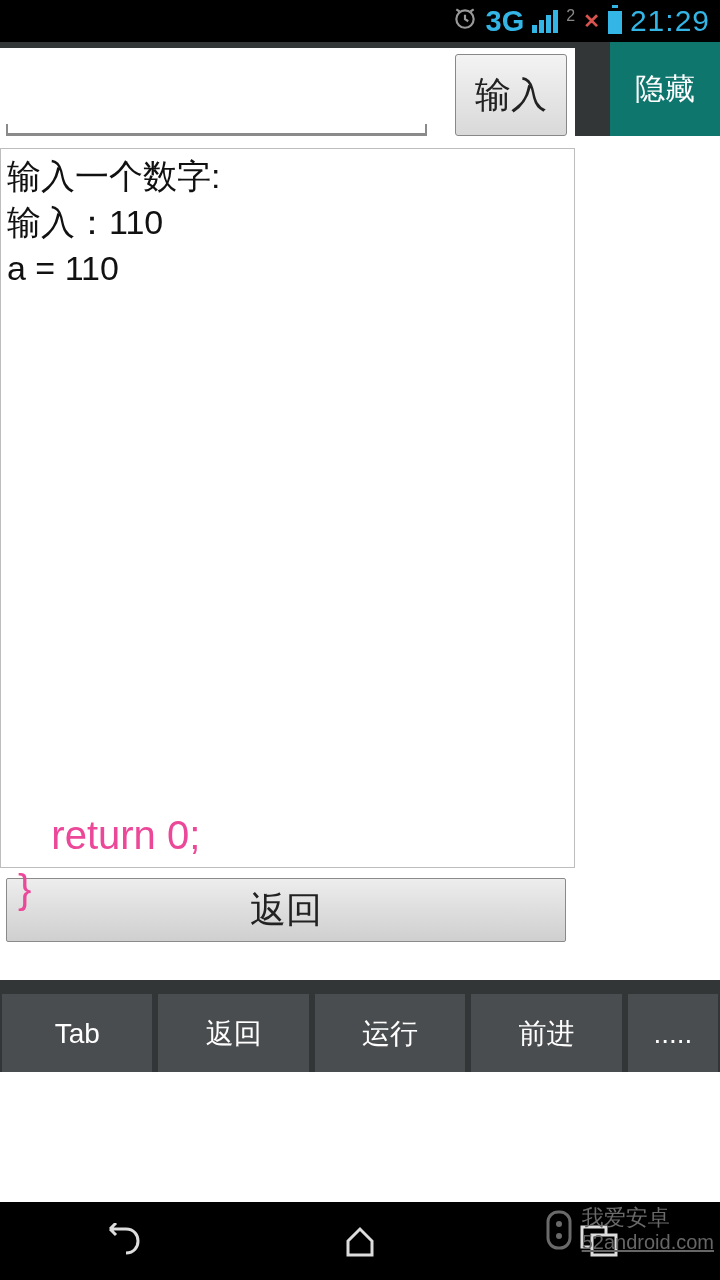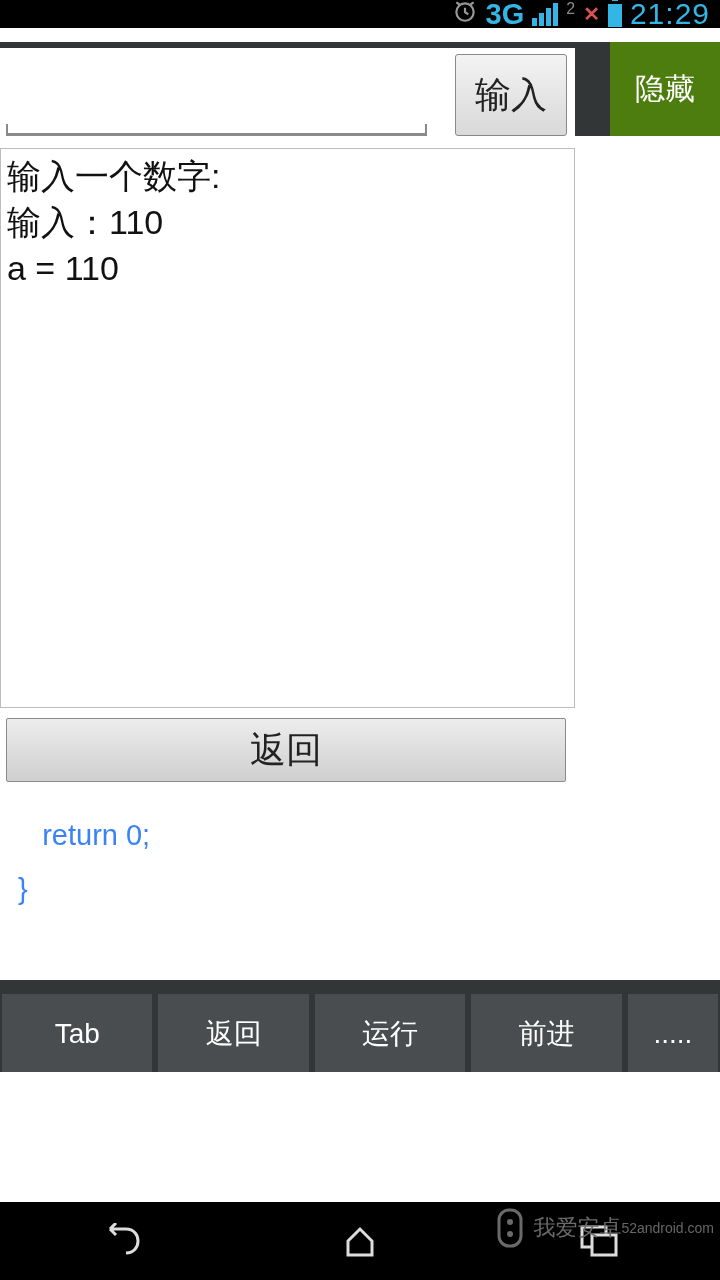--- a/index.html
+++ b/index.html
@@ -1,21 +1,21 @@
 <!DOCTYPE html>
 <html><head>
 <meta charset="utf-8">
 <style>
   * { margin: 0; padding: 0; box-sizing: border-box; }
   html, body { width: 720px; height: 1280px; overflow: hidden; font-family: sans-serif; }
   body { background: #fff; position: relative; }
 
   
   .status-bar {
-    height: 28px;
+    height: 42px;
     background: #000;
     color: #33b5e5;
     display: flex;
     align-items: center;
     justify-content: flex-end;
     padding: 0 10px;
     gap: 8px;
     font-size: 28px;
   }
   .status-bar .alarm { color: #999; }
@@ -64,21 +64,21 @@
     right: 0;
     height: 94px;
     background: #333637;
     display: flex;
     justify-content: flex-end;
     align-items: center;
   }
   .hide-btn {
     width: 110px;
     height: 94px;
-    background: #4d7c0f;
+    background: #0f766e;
     color: #fff;
     font-size: 30px;
     display: flex;
     align-items: center;
     justify-content: center;
     border: none;
   }
 
   
   .program-panel {
@@ -130,21 +130,21 @@
     border: 1px solid #888;
     border-radius: 3px;
     font-size: 36px;
     color: #222;
     margin-right: 2px;
   }
 
   .output-area {
     margin-top: 12px;
     border: 1px solid #bdbdbd;
-    height: 560px;
+    height: 720px;
     font-size: 34px;
     line-height: 46px;
     padding: 4px 6px;
     white-space: pre;
     color: #111;
     overflow: hidden;
   }
 
   .return-btn {
     margin-top: 10px;
@@ -157,23 +157,23 @@
     font-size: 36px;
     color: #222;
   }
 
   
   .code-area {
     position: absolute;
     top: 808px;
     left: 0;
     right: 0;
-    font-size: 29px;
+    font-size: 40px;
     line-height: 54px;
-    color: #3b82f6;
+    color: #ec4899;
     padding-left: 18px;
     white-space: pre;
   }
 
   
   .toolbar {
     position: absolute;
     top: 980px;
     left: 0;
     right: 0;
@@ -234,22 +234,22 @@
     right: 6px;
     top: 1206px;
     color: #6a6a6a;
     font-size: 22px;
     text-align: right;
     line-height: 24px;
     display: flex;
     align-items: center;
     gap: 6px;
   }
-  .watermark .wm-text { display: flex; flex-direction: row; align-items: flex-start; }
-  .watermark .wm-sub { font-size: 14px; color: #666; }
+  .watermark .wm-text { display: flex; flex-direction: column; align-items: flex-start; }
+  .watermark .wm-sub { font-size: 20px; color: #666; text-decoration: underline; }
 </style>
 </head>
 <body>
 
 <div class="status-bar">
   <span class="alarm">
     <svg width="26" height="26" viewBox="0 0 24 24">
         <circle cx="12" cy="13" r="8" fill="none" stroke="#999" stroke-width="2"></circle>
         <path d="M12 9v4l3 2" stroke="#999" stroke-width="2" fill="none"></path>
         <path d="M4 4l3 2M20 4l-3 2" stroke="#999" stroke-width="2"></path>

